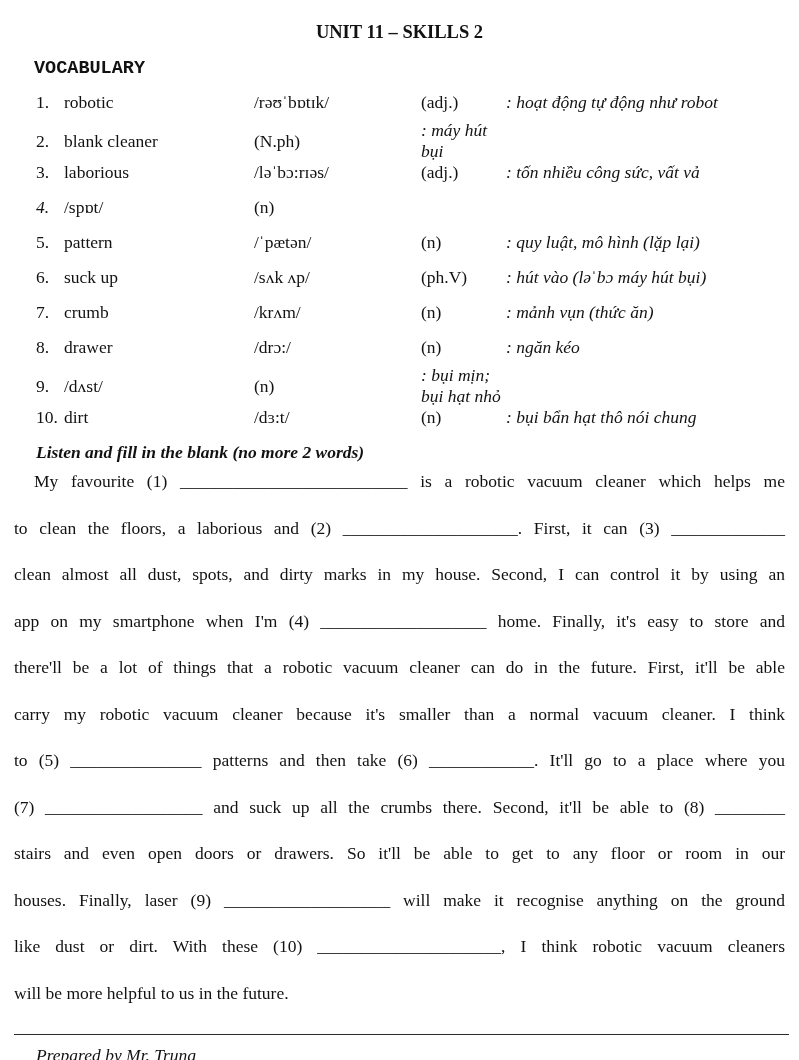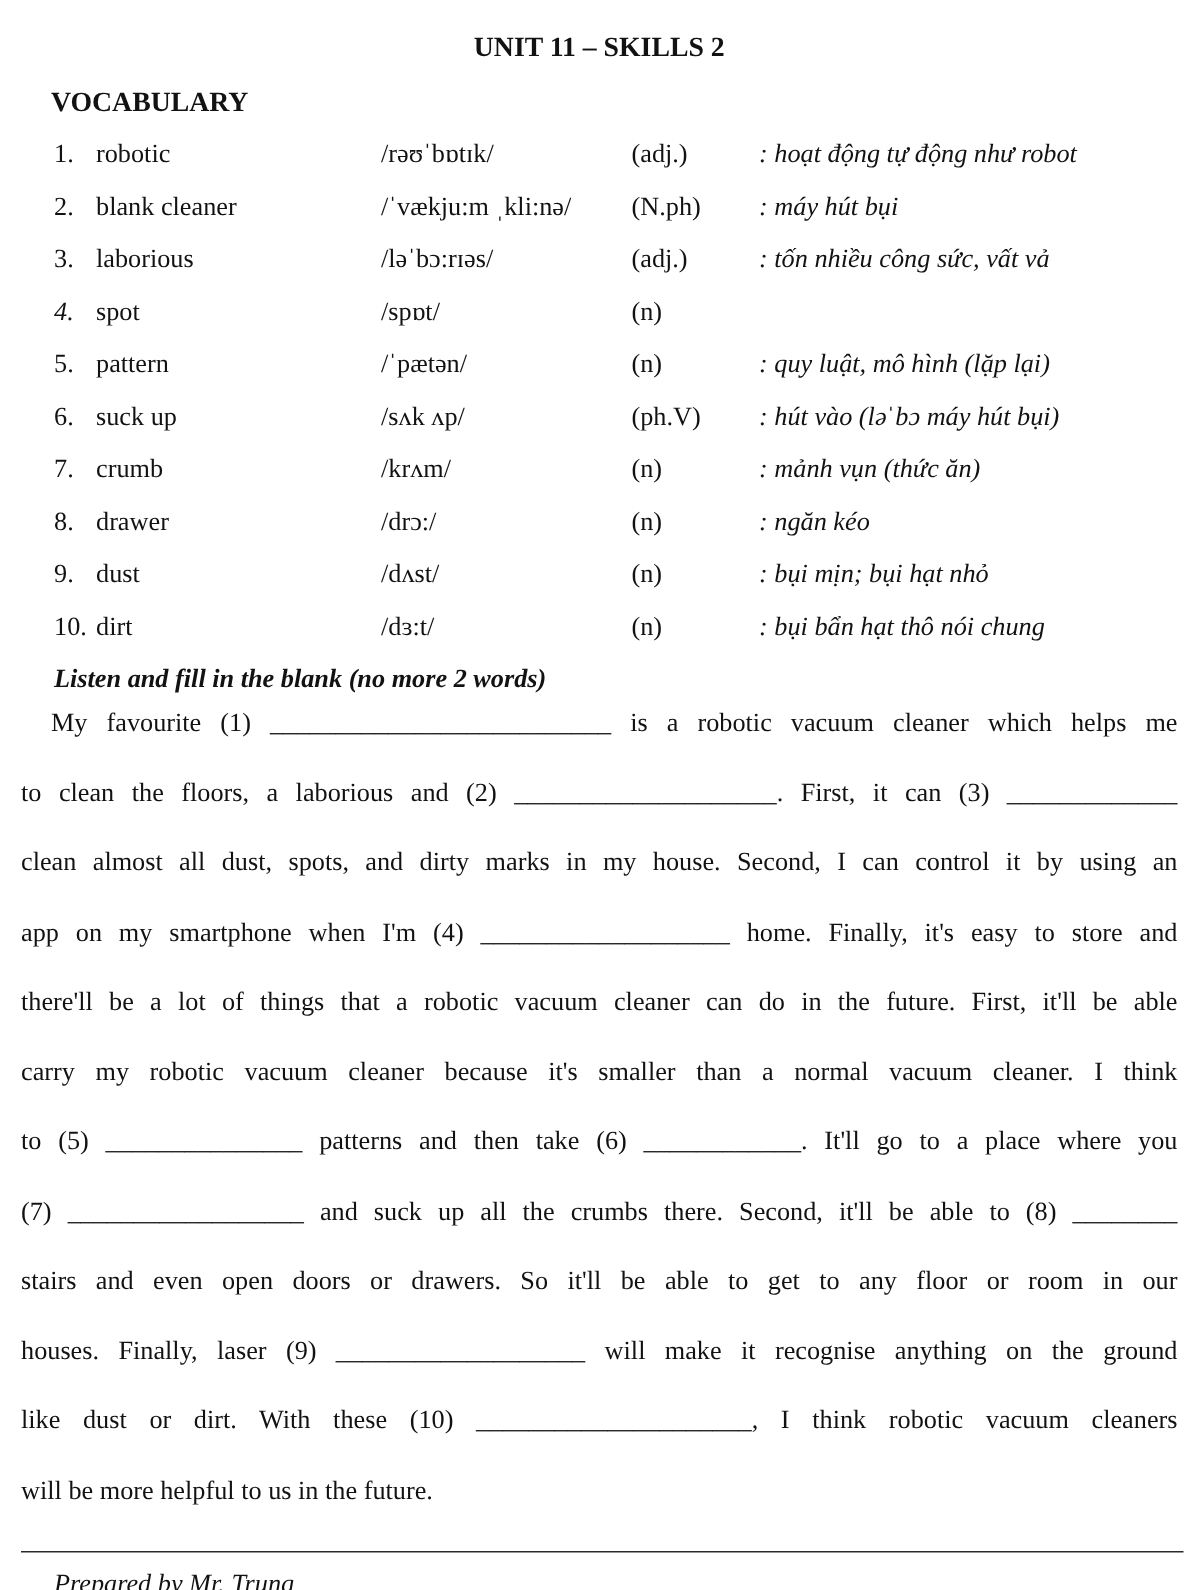--- a/index.html
+++ b/index.html
@@ -9,20 +9,21 @@
     font-family:"Liberation Serif","DejaVu Serif",serif;
     font-size:17.5px;
   }
   .page { padding-top:20px; }
   .title {
     text-align:center; font-weight:bold; font-size:18.5px; line-height:24px;
   }
   .vocab-heading {
     font-weight:bold; font-size:18.5px; line-height:24px;
     margin:13px 0 0 34px;
+    font-family:Liberation Mono, monospace;
   }
   .vocab-list { margin:4px 0 0 36px; }
   .vrow {
     display:grid;
     grid-template-columns:28px 190px 167px 85px auto;
     height:35px; align-items:center;
   }
   .vmeaning { font-style:italic; }
   .vrow:nth-child(4) .vnum { font-style:italic; }
   .fill-heading {
@@ -59,34 +60,32 @@
     <div class="vrow">
       <span class="vnum">1.</span>
       <span class="vword">robotic</span>
       <span class="vipa">/rəʊˈbɒtɪk/</span>
       <span class="vpos">(adj.)</span>
       <span class="vmeaning">: hoạt động tự động như robot</span>
     </div>
     <div class="vrow">
       <span class="vnum">2.</span>
       <span class="vword">blank cleaner</span>
-      <span class="vipa">/ˈvækju:m ˌkli:nə/</span>
       <span class="vpos">(N.ph)</span>
       <span class="vmeaning">: máy hút bụi</span>
     </div>
     <div class="vrow">
       <span class="vnum">3.</span>
       <span class="vword">laborious</span>
       <span class="vipa">/ləˈbɔ:rɪəs/</span>
       <span class="vpos">(adj.)</span>
       <span class="vmeaning">: tốn nhiều công sức, vất vả</span>
     </div>
     <div class="vrow">
       <span class="vnum">4.</span>
-      <span class="vword">spot</span>
       <span class="vipa">/spɒt/</span>
       <span class="vpos">(n)</span>
     </div>
     <div class="vrow">
       <span class="vnum">5.</span>
       <span class="vword">pattern</span>
       <span class="vipa">/ˈpætən/</span>
       <span class="vpos">(n)</span>
       <span class="vmeaning">: quy luật, mô hình (lặp lại)</span>
     </div>
@@ -106,21 +105,20 @@
     </div>
     <div class="vrow">
       <span class="vnum">8.</span>
       <span class="vword">drawer</span>
       <span class="vipa">/drɔ:/</span>
       <span class="vpos">(n)</span>
       <span class="vmeaning">: ngăn kéo</span>
     </div>
     <div class="vrow">
       <span class="vnum">9.</span>
-      <span class="vword">dust</span>
       <span class="vipa">/dʌst/</span>
       <span class="vpos">(n)</span>
       <span class="vmeaning">: bụi mịn; bụi hạt nhỏ</span>
     </div>
     <div class="vrow">
       <span class="vnum">10.</span>
       <span class="vword">dirt</span>
       <span class="vipa">/dɜ:t/</span>
       <span class="vpos">(n)</span>
       <span class="vmeaning">: bụi bẩn hạt thô nói chung</span>

